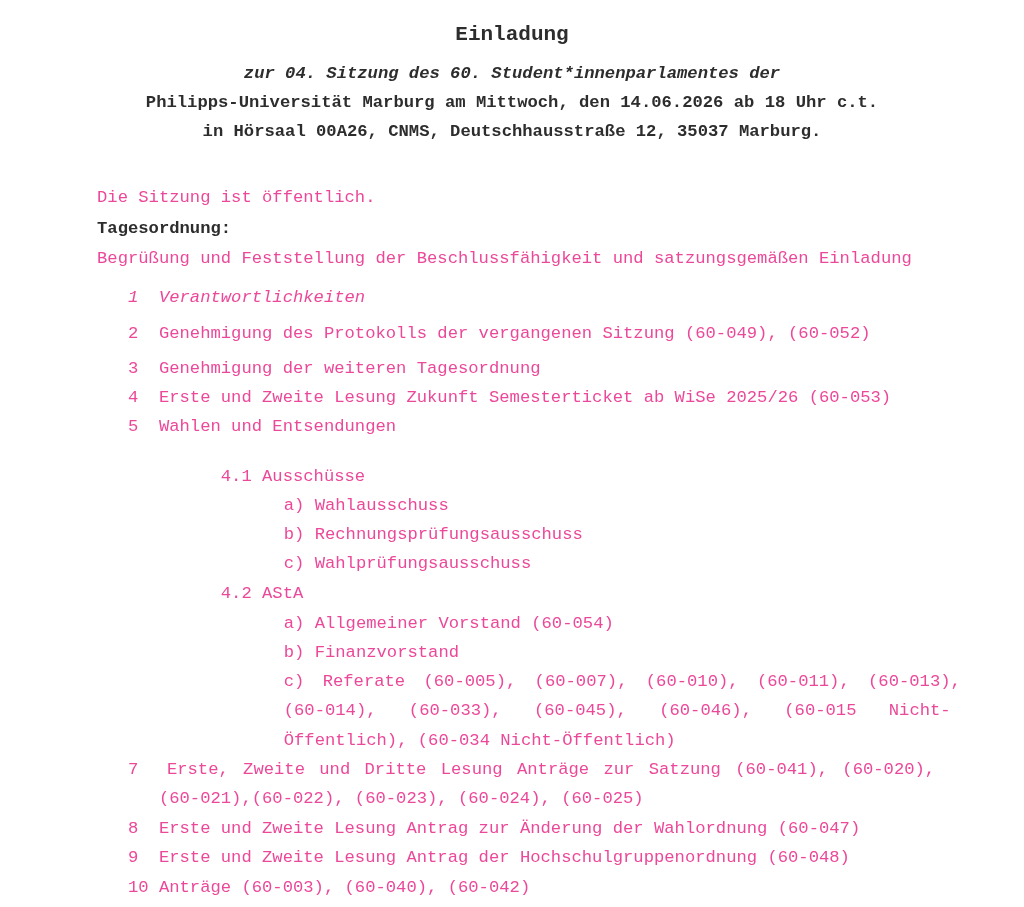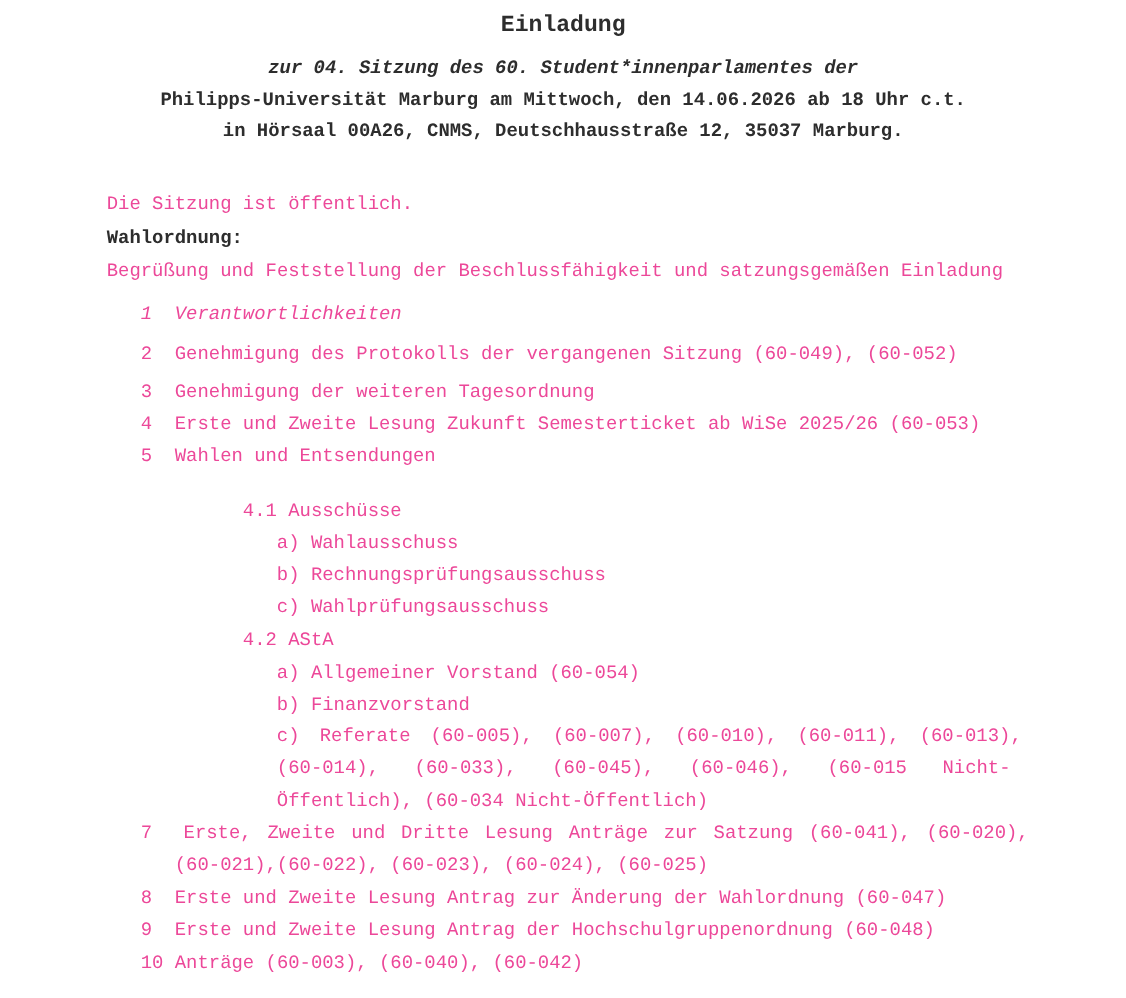--- a/index.html
+++ b/index.html
@@ -6,21 +6,21 @@
     margin: 0;
     padding: 0;
     width: 1024px;
     height: 907px;
     background: #ffffff;
     overflow: hidden;
   }
   .page {
     width: 1024px;
     height: 751px;
-    padding-top: 9px;
+    padding-top: 20px;
     box-sizing: border-box;
     font-family: "Liberation Mono", "DejaVu Sans Mono", monospace;
   }
   .line {
     font-family: "Liberation Mono", "DejaVu Sans Mono", monospace;
     font-size: 17.2px;
     line-height: 29px;
     height: 29px;
     white-space: pre;
     color: #ec4899;
@@ -34,21 +34,21 @@
     padding-left: 0;
     text-align: center;
   }
   .title {
     font-size: 21px;
   }
   
   .ind-3  { padding-left: calc(97px + 3ch); }
   .ind-6  { padding-left: calc(97px + 6ch); }
   .ind-12 { padding-left: calc(97px + 12ch); margin-top: 21px; }
-  .ind-15 { padding-left: calc(97px + 15ch); }
+  .ind-15 { padding-left: calc(97px + 15ch); margin-left: 32px; }
   
   .mt-1  { margin-top: 1px; }
   .mt-2  { margin-top: 2px; }
   .mt-6  { margin-top: 6px; }
   .mt-7  { margin-top: 7px; }
   .mt-10 { margin-top: 10px; font-style: italic; }
   .mt-37 { margin-top: 37px; }
   
   .ws-4  { word-spacing: 4px; }
   .ws-8  { word-spacing: 8px; }
@@ -60,21 +60,21 @@
 <div class="page">
 
   <div class="line title center bold">Einladung</div>
 
   <div class="line center bold mt-10">zur 04. Sitzung des 60. Student*innenparlamentes der</div>
   <div class="line center bold">Philipps-Universität Marburg am Mittwoch, den 14.06.2026 ab 18 Uhr c.t.</div>
   <div class="line center bold">in Hörsaal 00A26, CNMS, Deutschhausstraße 12, 35037 Marburg.</div>
 
   <div class="line mt-37">Die Sitzung ist öffentlich.</div>
 
-  <div class="line bold mt-2">Wahlordnung:</div>
+  <div class="line bold mt-2">Tagesordnung:</div>
 
   <div class="line mt-1">Begrüßung und Feststellung der Beschlussfähigkeit und satzungsgemäßen Einladung</div>
 
   <div class="line ind-3 mt-10">1  Verantwortlichkeiten</div>
   <div class="line ind-3 mt-7">2  Genehmigung des Protokolls der vergangenen Sitzung (60-049), (60-052)</div>
   <div class="line ind-3 mt-6">3  Genehmigung der weiteren Tagesordnung</div>
   <div class="line ind-3">4  Erste und Zweite Lesung Zukunft Semesterticket ab WiSe 2025/26 (60-053)</div>
   <div class="line ind-3">5  Wahlen und Entsendungen</div>
 
   <div class="line ind-12">4.1 Ausschüsse</div>

